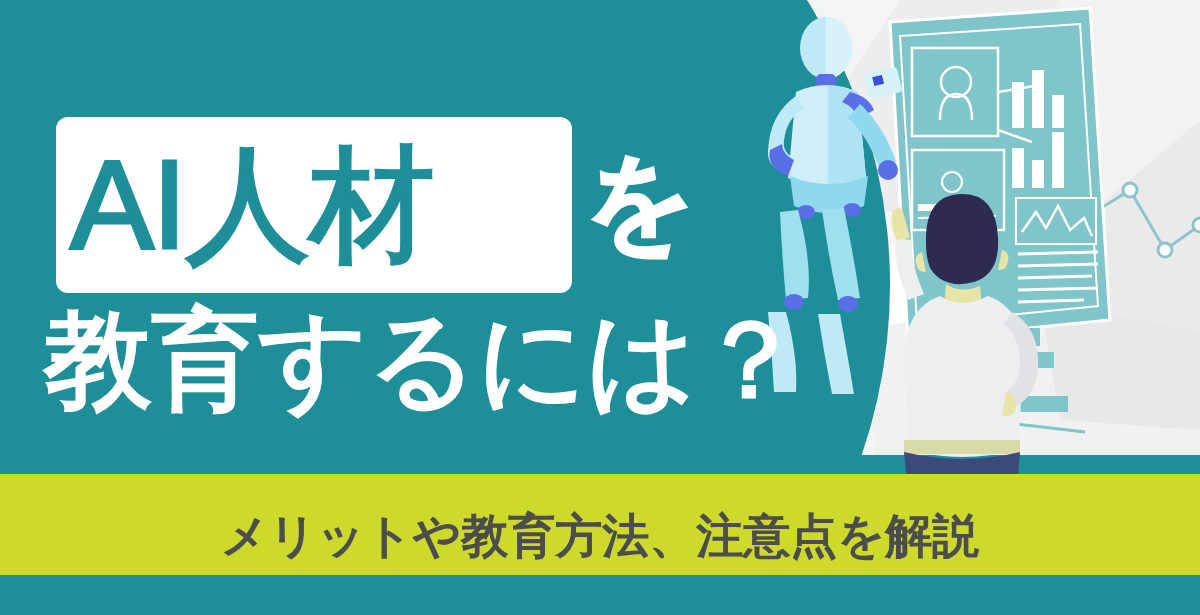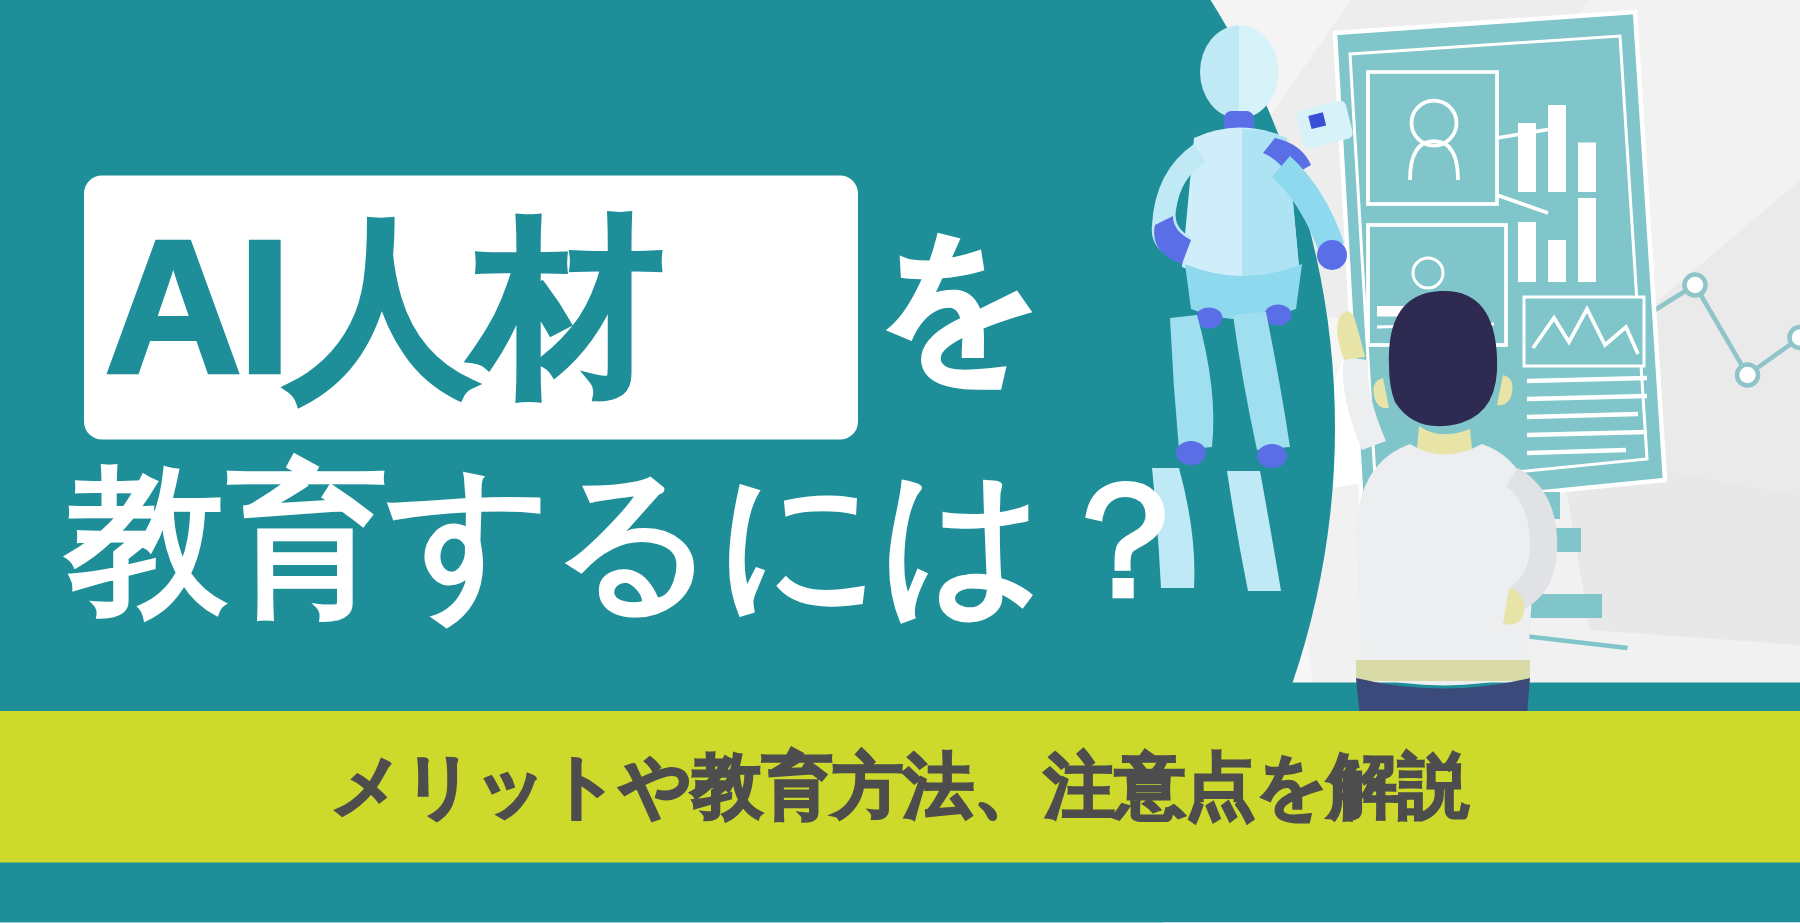--- a/index.html
+++ b/index.html
@@ -83,21 +83,21 @@
   }
   .title-main {
     position: absolute;
     left: 70px;
     top: 124px;
     width: 500px;
     height: 162px;
     display: flex;
     align-items: center;
     font-size: 126px;
-    font-weight: 700;
+    font-weight: 400;
     color: #1e8f99;
     letter-spacing: -2px;
     line-height: 1;
     white-space: nowrap;
     -webkit-text-stroke: 3px #1e8f99;
   }
   .title-particle {
     position: absolute;
     left: 585px;
     top: 148px;
@@ -117,28 +117,28 @@
     letter-spacing: -1px;
     line-height: 1.12;
     white-space: nowrap;
     -webkit-text-stroke: 3px #ffffff;
   }
 
   
   .subtitle {
     position: absolute;
     left: 0;
-    top: 474px;
+    top: 486px;
     width: 1200px;
     height: 101px;
     display: flex;
     align-items: center;
     justify-content: center;
     font-size: 47px;
-    font-weight: 700;
+    font-weight: 400;
     color: #4d4d4d;
     letter-spacing: 0px;
     white-space: nowrap;
     -webkit-text-stroke: 1.6px #4d4d4d;
   }
 </style>
 </head>
 <body>
 
 <div id="banner">

